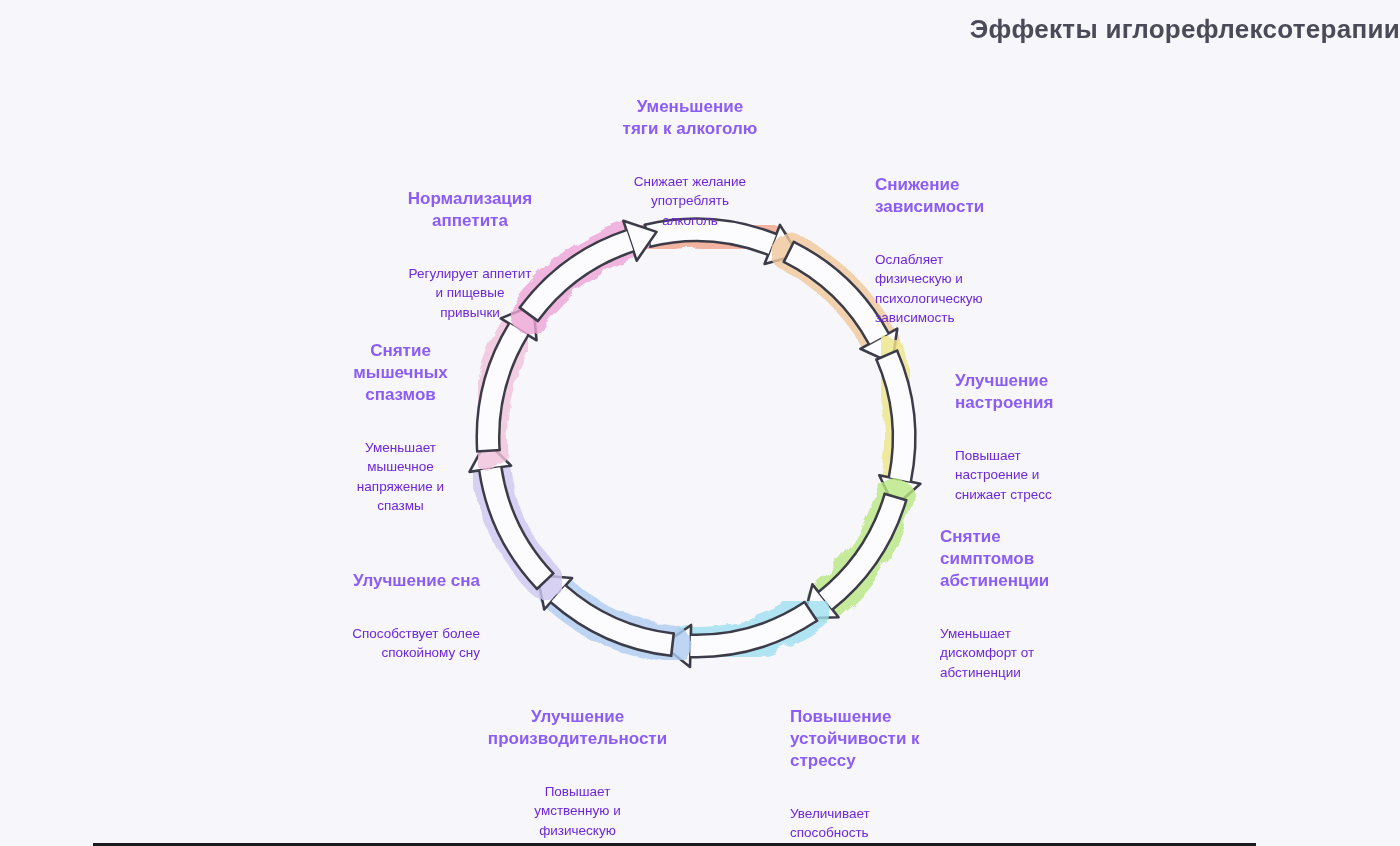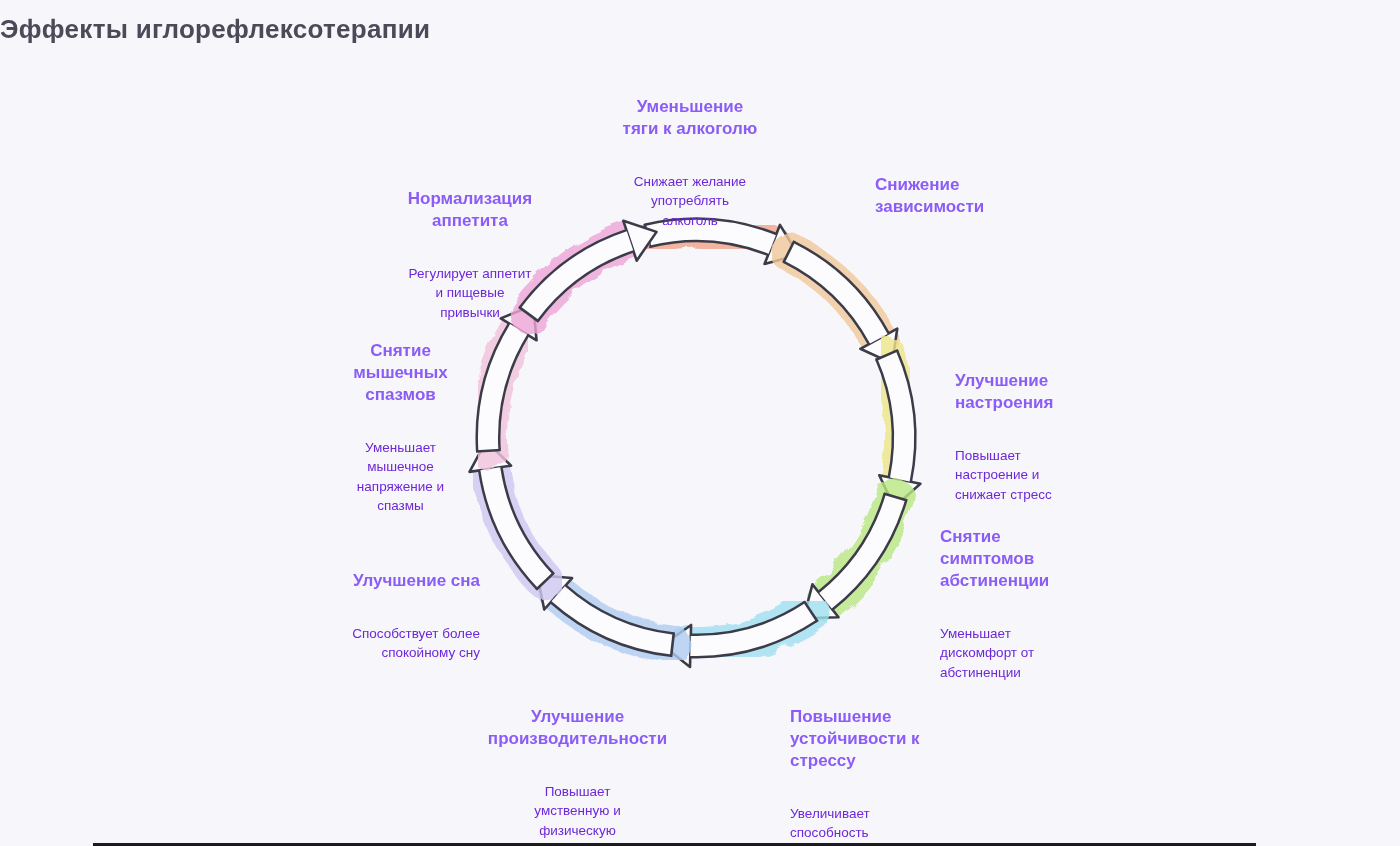--- a/index.html
+++ b/index.html
@@ -5,21 +5,21 @@
   html,body{margin:0;padding:0;}
   body{font-family:"Liberation Sans","DejaVu Sans",sans-serif;}
   .stage{
     position:relative;
     width:1400px;height:846px;
     background:#f7f6fb;
     overflow:hidden;
   }
   .title{
     position:absolute;top:14px;left:0;width:1400px;
-    text-align:left;
+    text-align:right;
     font-size:26px;font-weight:bold;color:#4a4a58;
     letter-spacing:.3px;
   }
   #cycle-svg{position:absolute;left:0;top:0;}
   .node{position:absolute;white-space:pre-line;}
   .node h3{
     margin:0;
     font-size:17px;font-weight:bold;color:#8b5cf6;
     line-height:1.3;
   }
@@ -126,20 +126,24 @@
     <h3>Уменьшение
 тяги к алкоголю</h3>
     <p>Снижает желание
 употреблять
 алкоголь</p>
   </div>
 
   <div class="node n2">
     <h3>Снижение
 зависимости</h3>
+    <p>Ослабляет
+физическую и
+психологическую
+зависимость</p>
   </div>
 
   <div class="node n3">
     <h3>Улучшение
 настроения</h3>
     <p>Повышает
 настроение и
 снижает стресс</p>
   </div>
 

